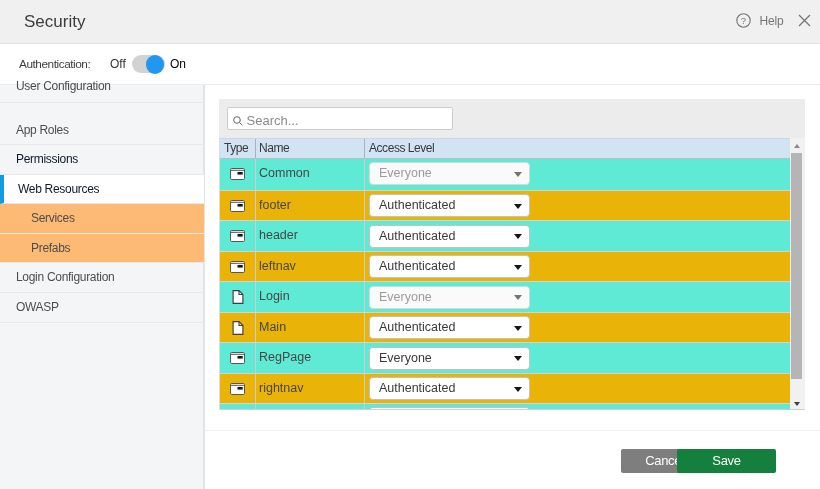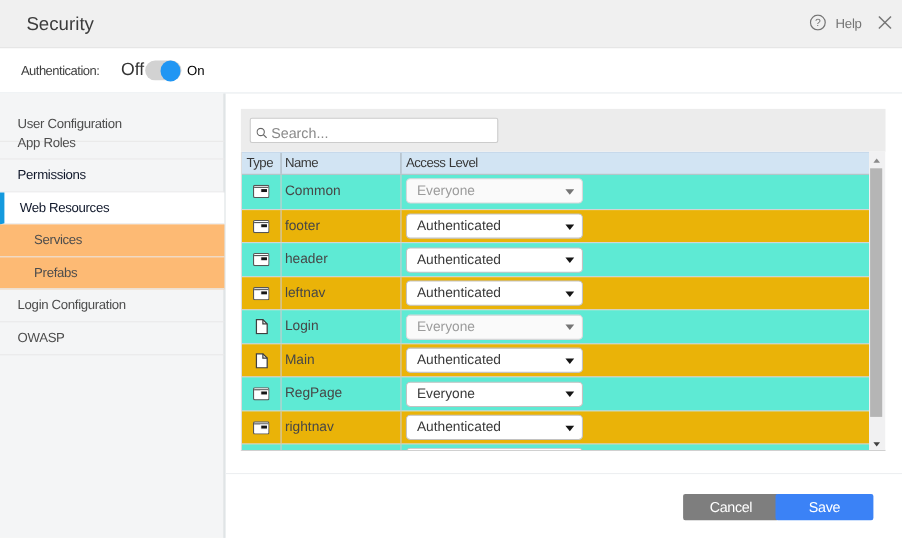--- a/index.html
+++ b/index.html
@@ -10,21 +10,21 @@
   
   #titlebar{left:0;top:0;width:820px;height:43px;background:#f0f0f0;border-bottom:1px solid #e2e2e2;}
   #title{left:24px;top:0;height:43px;line-height:43px;font-size:17px;color:#3c3c3c;}
   #helpicon{left:736px;top:13px;}
   #helptext{left:759.5px;top:0;height:43px;line-height:43px;font-size:12px;letter-spacing:-0.2px;color:#757575;}
   #closeicon{left:798px;top:14px;}
 
   
   #authrow{left:0;top:44px;width:820px;height:40px;background:#fff;border-bottom:1px solid #e7ebee;}
   #authlabel{left:19px;top:44px;height:40px;line-height:40px;font-size:11.8px;letter-spacing:-0.45px;color:#3f3f3f;}
-  #offlabel{left:110px;top:44px;height:40px;line-height:40px;font-size:16px;color:#333;}
+  #offlabel{left:110px;top:44px;height:40px;line-height:40px;font-size:12px;color:#333;}
   #onlabel{left:170px;top:44px;height:40px;line-height:40px;font-size:12px;color:#000000;}
   #toggletrack{left:131.5px;top:55.4px;width:33px;height:17.8px;background:#d2d2d2;border-radius:9px;}
   #toggleknob{left:146px;top:55.2px;width:18.4px;height:18.4px;background:#2196f3;border-radius:50%;}
 
   
   #sidebar{left:0;top:85px;width:203px;height:404px;background:#f4f5f6;border-right:2px solid #e0e4e6;}
   .sideitem{left:0;width:204px;height:29.5px;box-sizing:border-box;border-bottom:1px solid #e9e9e9;line-height:28.5px;font-size:12px;letter-spacing:-0.3px;color:#4d4d4d;padding-left:16px;}
   .sideitem.sub{padding-left:31px;background:#fdba74;}
   .sideitem.blue{color:#0f172a;}
   .sideitem.sel{background:#fff !important;border-left:4px solid #149ade;padding-left:14px;}
@@ -57,21 +57,21 @@
   
   #sbtrack{position:absolute;left:569.5px;top:0;width:15.5px;height:271.5px;background:#f1f1f2;}
   #sbup{position:absolute;left:4px;top:6.5px;width:0;height:0;border-left:3.5px solid transparent;border-right:3.5px solid transparent;border-bottom:4.5px solid #8a8a8a;}
   #sbthumb{position:absolute;left:1.5px;top:15.5px;width:11px;height:226px;background:#b5b5b5;}
   #sbdown{position:absolute;left:4px;top:264.5px;width:0;height:0;border-left:3.5px solid transparent;border-right:3.5px solid transparent;border-top:4.5px solid #3f3f3f;}
 
   
   #sep{left:205px;top:429.5px;width:615px;height:1.6px;background:#edeff1;}
   .btn{top:449px;height:24px;border-radius:2px;color:#fff;font-size:13px;letter-spacing:-0.3px;text-align:center;line-height:24px;}
   #cancel{left:621px;width:87px;background:#7e7e7e;}
-  #save{left:705px;width:89px;background:#3b82f6;}
+  #save{left:677px;width:99px;background:#15803d;}
 </style>
 </head>
 <body>
 <div id="page">
   <div id="titlebar" class="abs"></div>
   <div id="title" class="abs">Security</div>
   <svg id="helpicon" class="abs" width="15" height="15" viewBox="0 0 15 15">
     <circle cx="7.5" cy="7.5" r="6.7" fill="none" stroke="#757575" stroke-width="1.1"></circle>
     <text x="7.5" y="11" font-size="9.5" fill="#757575" text-anchor="middle" font-family="Liberation Sans">?</text>
   </svg>
@@ -82,21 +82,21 @@
   </svg>
 
   <div id="authrow" class="abs"></div>
   <div id="authlabel" class="abs">Authentication:</div>
   <div id="offlabel" class="abs">Off</div>
   <div id="toggletrack" class="abs"></div>
   <div id="toggleknob" class="abs"></div>
   <div id="onlabel" class="abs">On</div>
 
   <div id="sidebar" class="abs"></div>
-  <div class="abs sideitem" style="top:98px;height:30.5px;line-height:29.5px;">User Configuration</div>
+  <div class="abs sideitem" style="top:72px;height:30.5px;line-height:29.5px;">User Configuration</div>
   <div class="abs sideitem" style="top:115.5px;">App Roles</div>
   <div class="abs sideitem blue" style="top:145px;">Permissions</div>
   <div class="abs sideitem sub blue sel" style="top:174.5px;">Web Resources</div>
   <div class="abs sideitem sub" style="top:204px;">Services</div>
   <div class="abs sideitem sub" style="top:233.5px;">Prefabs</div>
   <div class="abs sideitem" style="top:263px;">Login Configuration</div>
   <div class="abs sideitem" style="top:292.5px;height:30px;line-height:29px;">OWASP</div>
 
   <div id="gridtop" class="abs"></div>
   <div id="searchbox" class="abs"></div>

